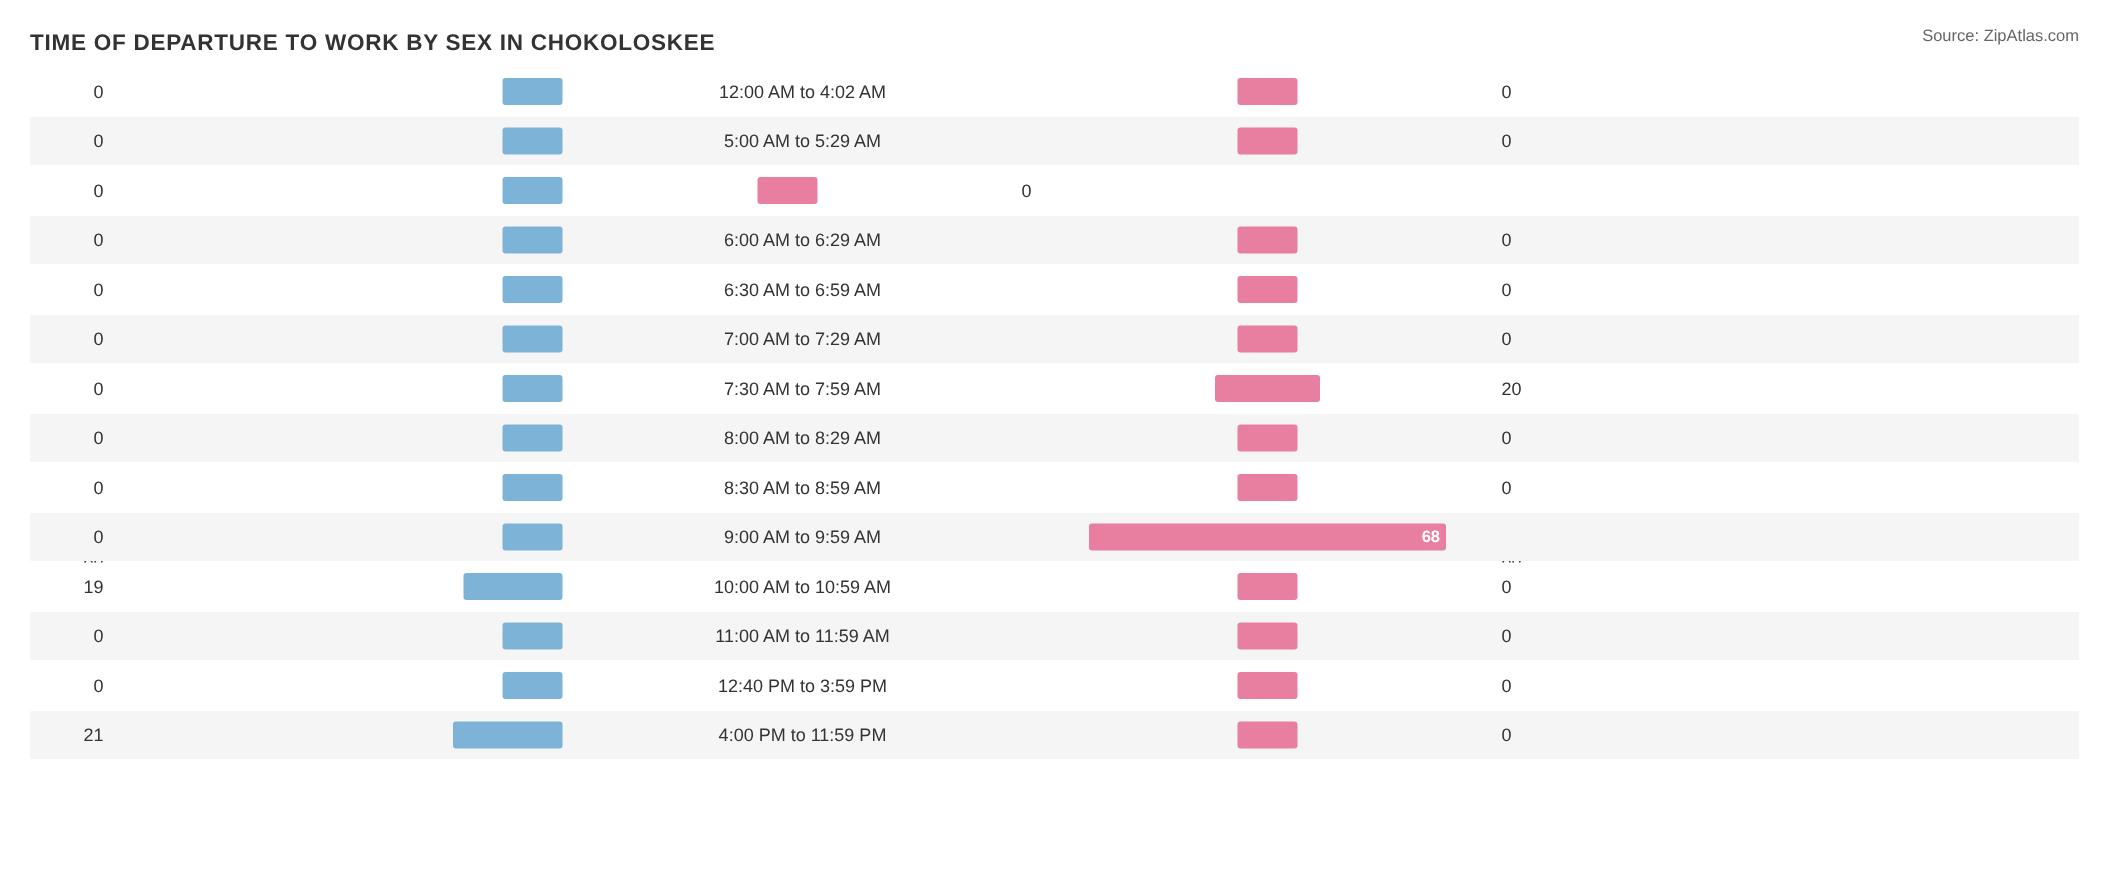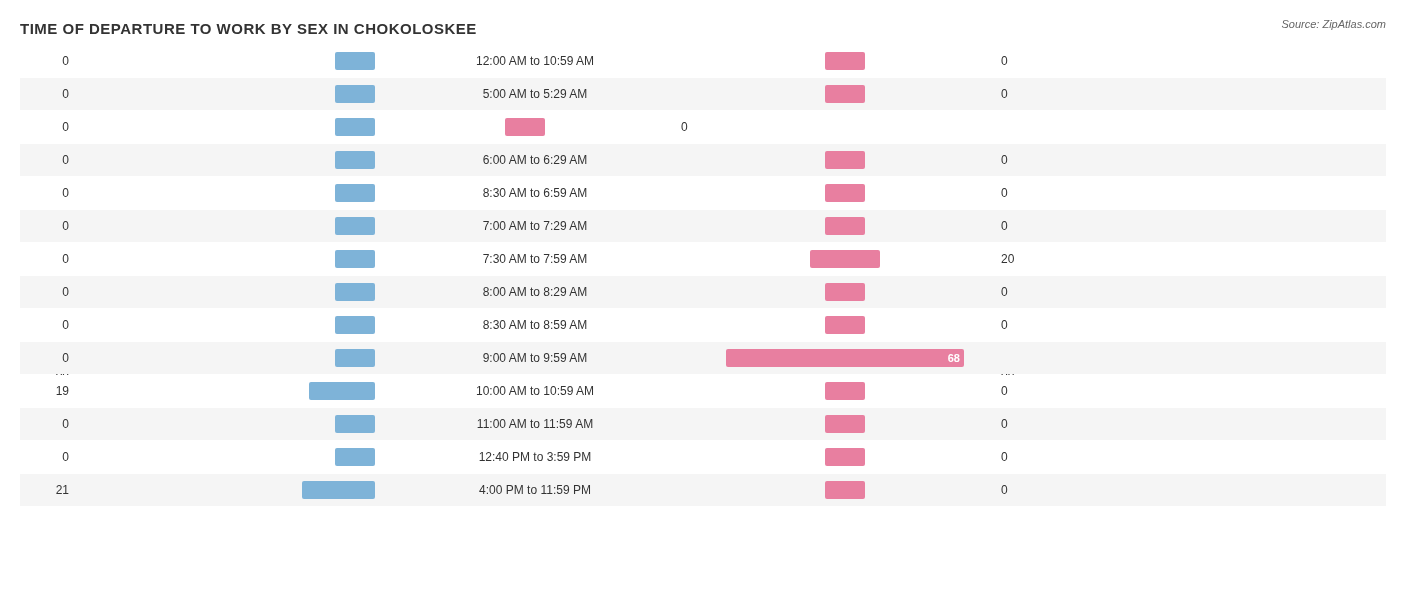--- a/index.html
+++ b/index.html
@@ -24,21 +24,20 @@
       text-transform: uppercase;
       letter-spacing: 0.5px;
       margin-bottom: 8px;
     }
     .source-label {
       position: absolute;
       top: 18px;
       right: 20px;
       font-size: 11px;
       color: #666;
-      font-style: italic;
     }
     .chart-area {
       position: relative;
       width: 100%;
       height: calc(100% - 60px);
     }
     .rows-container {
       position: relative;
       width: 100%;
       height: calc(100% - 30px);
@@ -157,21 +156,21 @@
   <div class="chart-title">TIME OF DEPARTURE TO WORK BY SEX IN CHOKOLOSKEE</div>
   <div class="source-label">Source: ZipAtlas.com</div>
 
   <div class="chart-area">
     <div class="rows-container" id="rows-container">
     <div class="bar-row">
           <div class="left-value">0</div>
           <div class="left-bar-area">
             <div class="left-bar" style="width: 40px;"></div>
           </div>
-          <div class="label-cell">12:00 AM to 10:59 AM</div>
+          <div class="label-cell">12:00 AM to 4:02 AM</div>
           <div class="right-bar-area">
             <div class="right-bar" style="width: 40px;"></div>
           </div>
           <div class="right-value">0</div>
         </div>
         <div class="bar-row">
           <div class="left-value">0</div>
           <div class="left-bar-area">
             <div class="left-bar" style="width: 40px;"></div>
           </div>
@@ -200,21 +199,21 @@
           <div class="right-bar-area">
             <div class="right-bar" style="width: 40px;"></div>
           </div>
           <div class="right-value">0</div>
         </div>
         <div class="bar-row">
           <div class="left-value">0</div>
           <div class="left-bar-area">
             <div class="left-bar" style="width: 40px;"></div>
           </div>
-          <div class="label-cell">8:30 AM to 6:59 AM</div>
+          <div class="label-cell">6:30 AM to 6:59 AM</div>
           <div class="right-bar-area">
             <div class="right-bar" style="width: 40px;"></div>
           </div>
           <div class="right-value">0</div>
         </div>
         <div class="bar-row">
           <div class="left-value">0</div>
           <div class="left-bar-area">
             <div class="left-bar" style="width: 40px;"></div>
           </div>

